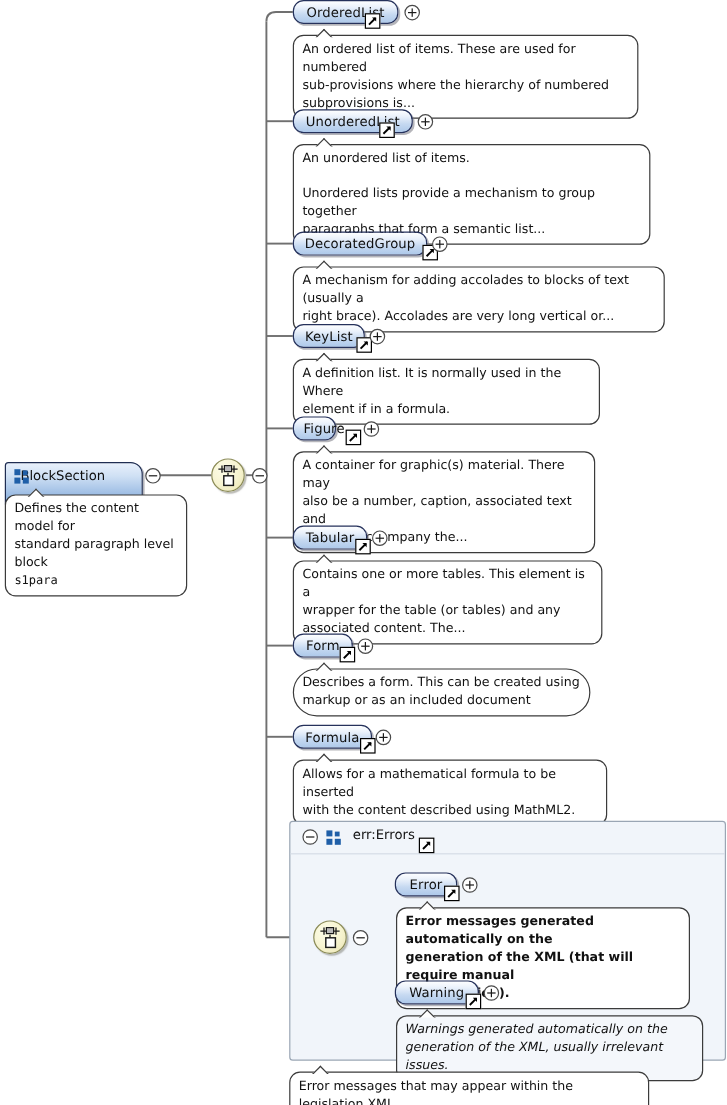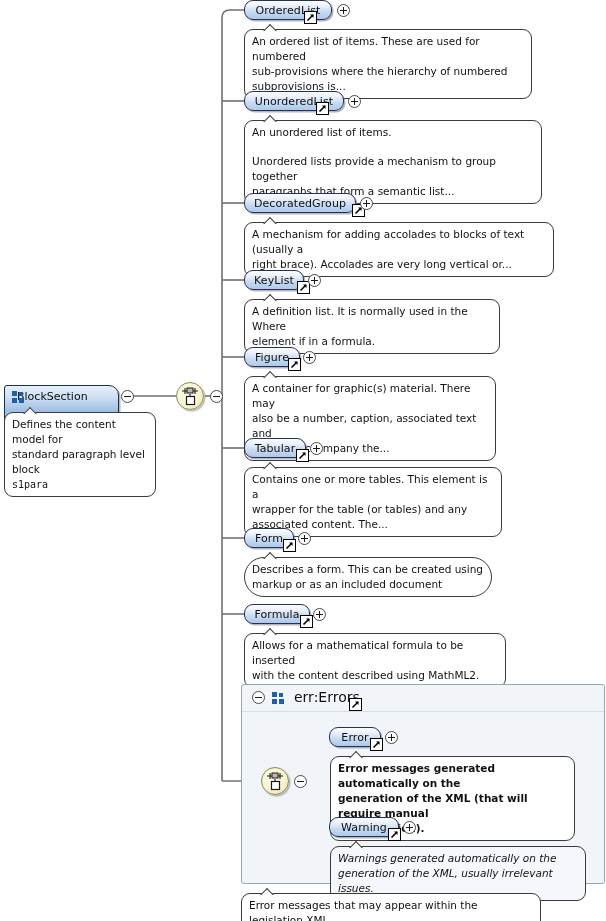--- a/index.html
+++ b/index.html
@@ -181,21 +181,21 @@
     position: absolute;
     left: 0; top: 0;
     width: 100%;
     height: 26px;
     border-bottom: 1px solid #d5dde6;
   }
   .panel .ptitle {
     position: absolute;
     left: 52px;
     top: 4px;
-    font-size: 14px;
+    font-size: 11px;
     color: #111111;
     white-space: nowrap;
   }
   .panel .pminus {
     position: absolute;
     left: 10px;
     top: 6px;
   }
   .panel .pgrpicon {
     position: absolute;
@@ -344,21 +344,21 @@
   </div>
   <div class="expander plus" style="left:308px; top:274px;"></div>
   <div class="balloon" style="left:244px; top:299px; width:256px;">
     <span class="ptick">
         <i></i>
       </span>
     <p>A definition list. It is normally used in the Where</p>
     <p>element if in a formula.</p>
   </div>
 
-  <div class="node" style="left:244px; top:347px; width:56px;">
+  <div class="node" style="left:244px; top:347px; width:36px;">
     <span class="nlabel">Figure</span>
   </div>
   <div class="jump" style="left:288px; top:358px;">
     <svg width="11" height="11" viewBox="0 0 11 11">
         <path d="M2.5 8.5 L8 3" stroke="#000" stroke-width="1.6"></path>
         <path d="M8.5 2.5 L8.5 6 L5 2.5 Z" fill="#000"></path>
       </svg>
   </div>
   <div class="expander plus" style="left:303px; top:351px;"></div>
   <div class="balloon" style="left:244px; top:376px; width:252px;">

